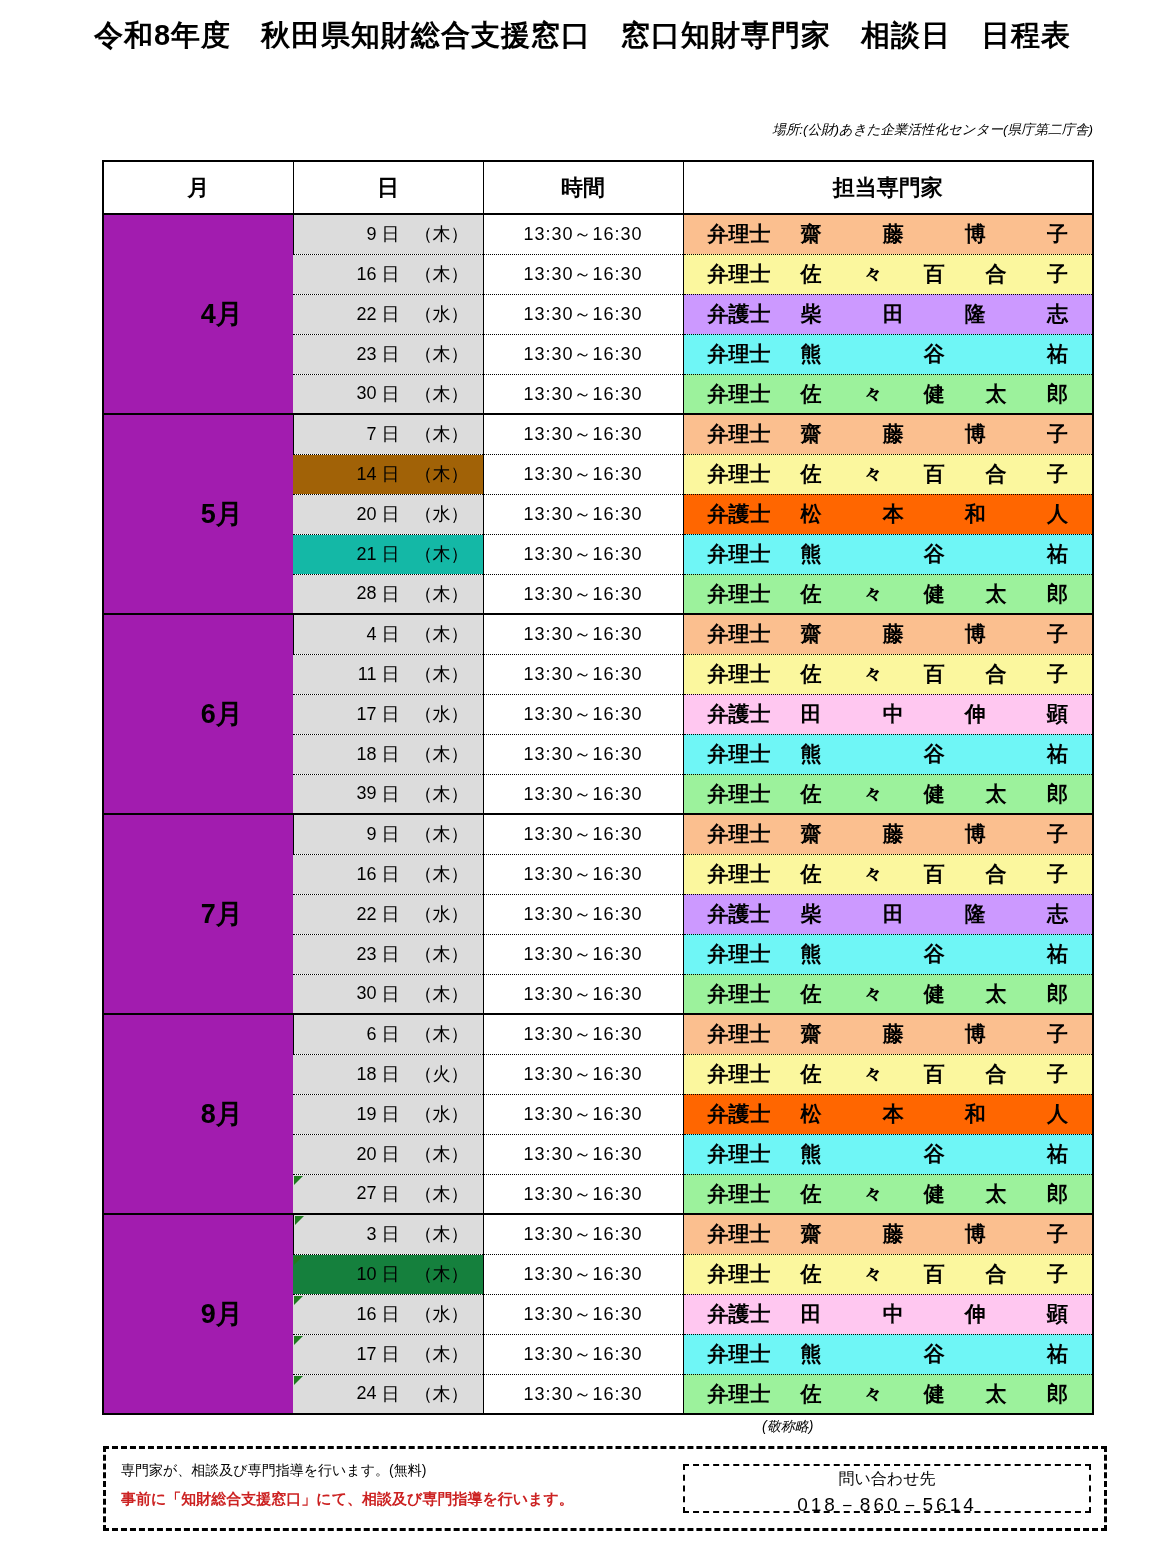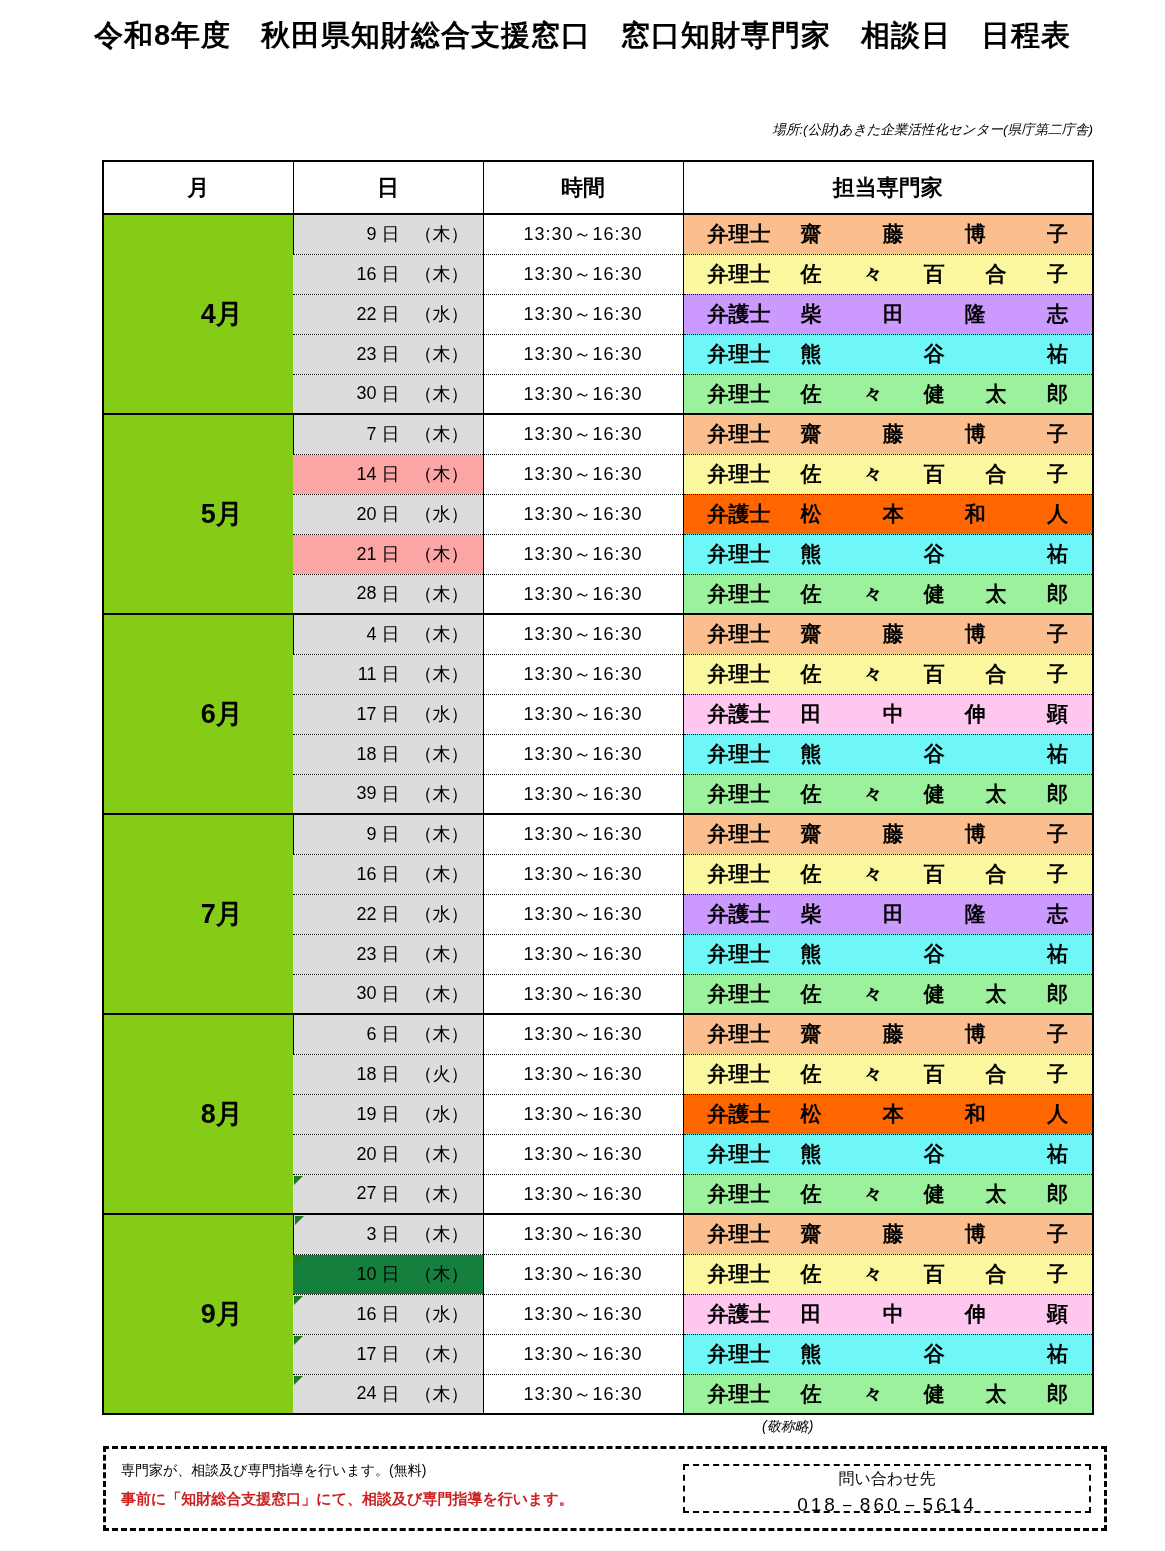--- a/index.html
+++ b/index.html
@@ -29,21 +29,21 @@
   th {
     height:53px; font-size:22px; font-weight:bold;
     border-bottom:2px solid #000; background:#fff;
     vertical-align:middle; text-align:center;
   }
   th + th, td + td { border-left:1px solid #000; }
   td { height:40px; vertical-align:middle; font-size:18px; }
   tr td { border-top:1px dotted #000; }
   tr.month-start td { border-top:2px solid #000; }
   td.month {
-    text-align:center; font-size:27px; font-weight:bold; background:#84cc16;padding-left:47px;
+    text-align:center; font-size:27px; font-weight:bold; background:#a21caf;padding-left:47px;
   }
   td.day { position:relative; }
   .daywrap {
     display:flex; align-items:center; justify-content:flex-end;
     padding-right:14px; font-size:18px;
   }
   .dnum { min-width:34px; text-align:right; margin-right:5px; }
   .dwd  { margin-left:15px; }
   td.time { text-align:center; letter-spacing:1px; }
   .expwrap {
@@ -219,21 +219,21 @@
             <span class="ename">
               <span>齋</span>
               <span>藤</span>
               <span>博</span>
               <span>子</span>
             </span>
           </div>
         </td>
       </tr>
       <tr>
-        <td class="day" style="background: #fca5a5;">
+        <td class="day" style="background: #a16207;">
           <div class="daywrap">
             <span class="dnum">14</span>
             <span class="dunit">日</span>
             <span class="dwd">（木）</span>
           </div>
         </td>
         <td class="time">13:30～16:30</td>
         <td class="expert" style="background: rgb(251, 247, 158);">
           <div class="expwrap">
             <span class="etype">弁理士</span>
@@ -262,21 +262,21 @@
             <span class="ename">
               <span>松</span>
               <span>本</span>
               <span>和</span>
               <span>人</span>
             </span>
           </div>
         </td>
       </tr>
       <tr>
-        <td class="day" style="background: #fca5a5;">
+        <td class="day" style="background: #14b8a6;">
           <div class="daywrap">
             <span class="dnum">21</span>
             <span class="dunit">日</span>
             <span class="dwd">（木）</span>
           </div>
         </td>
         <td class="time">13:30～16:30</td>
         <td class="expert" style="background: rgb(111, 246, 246);">
           <div class="expwrap">
             <span class="etype">弁理士</span>

